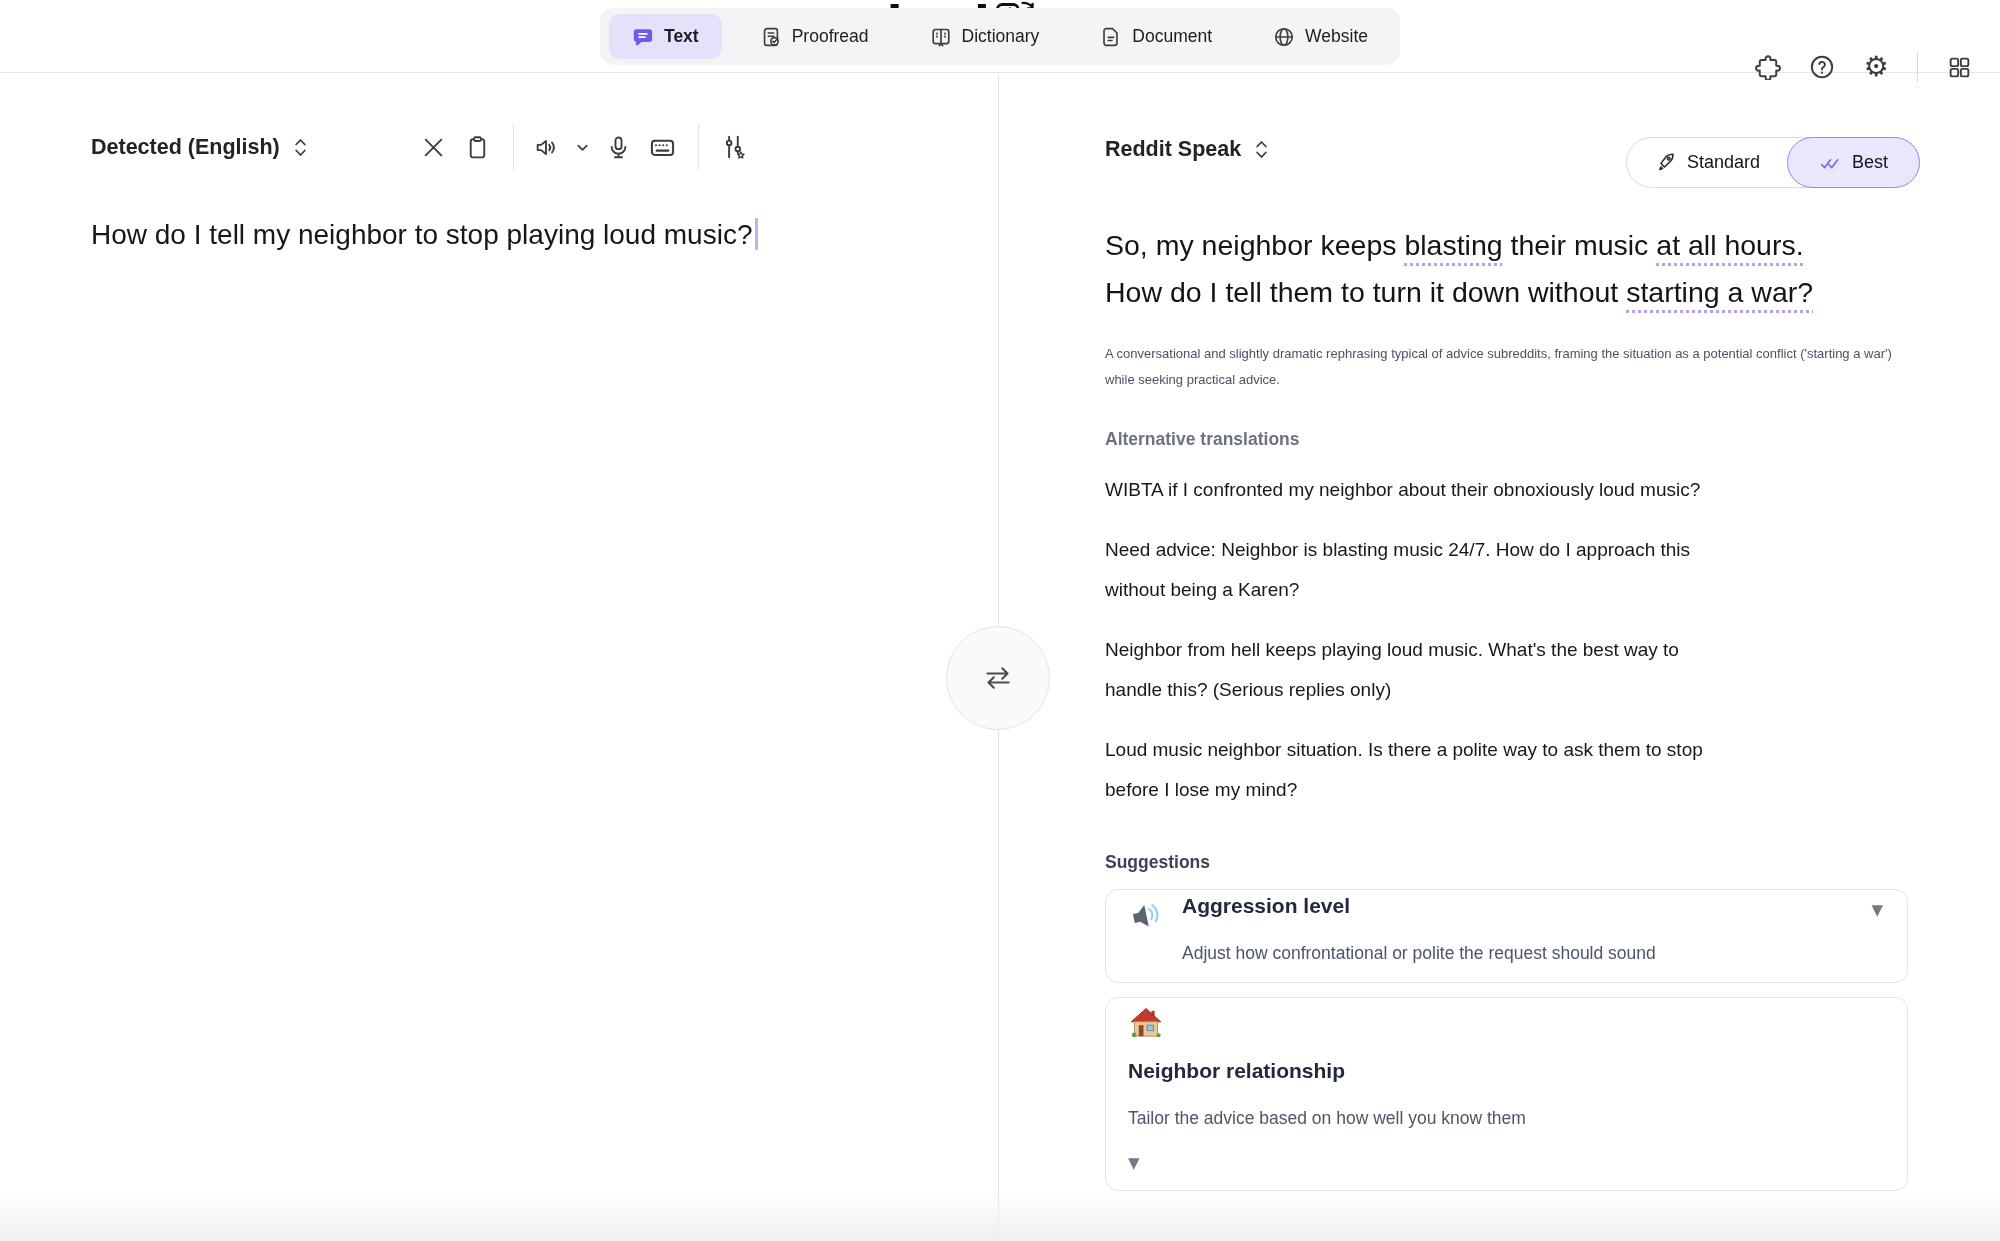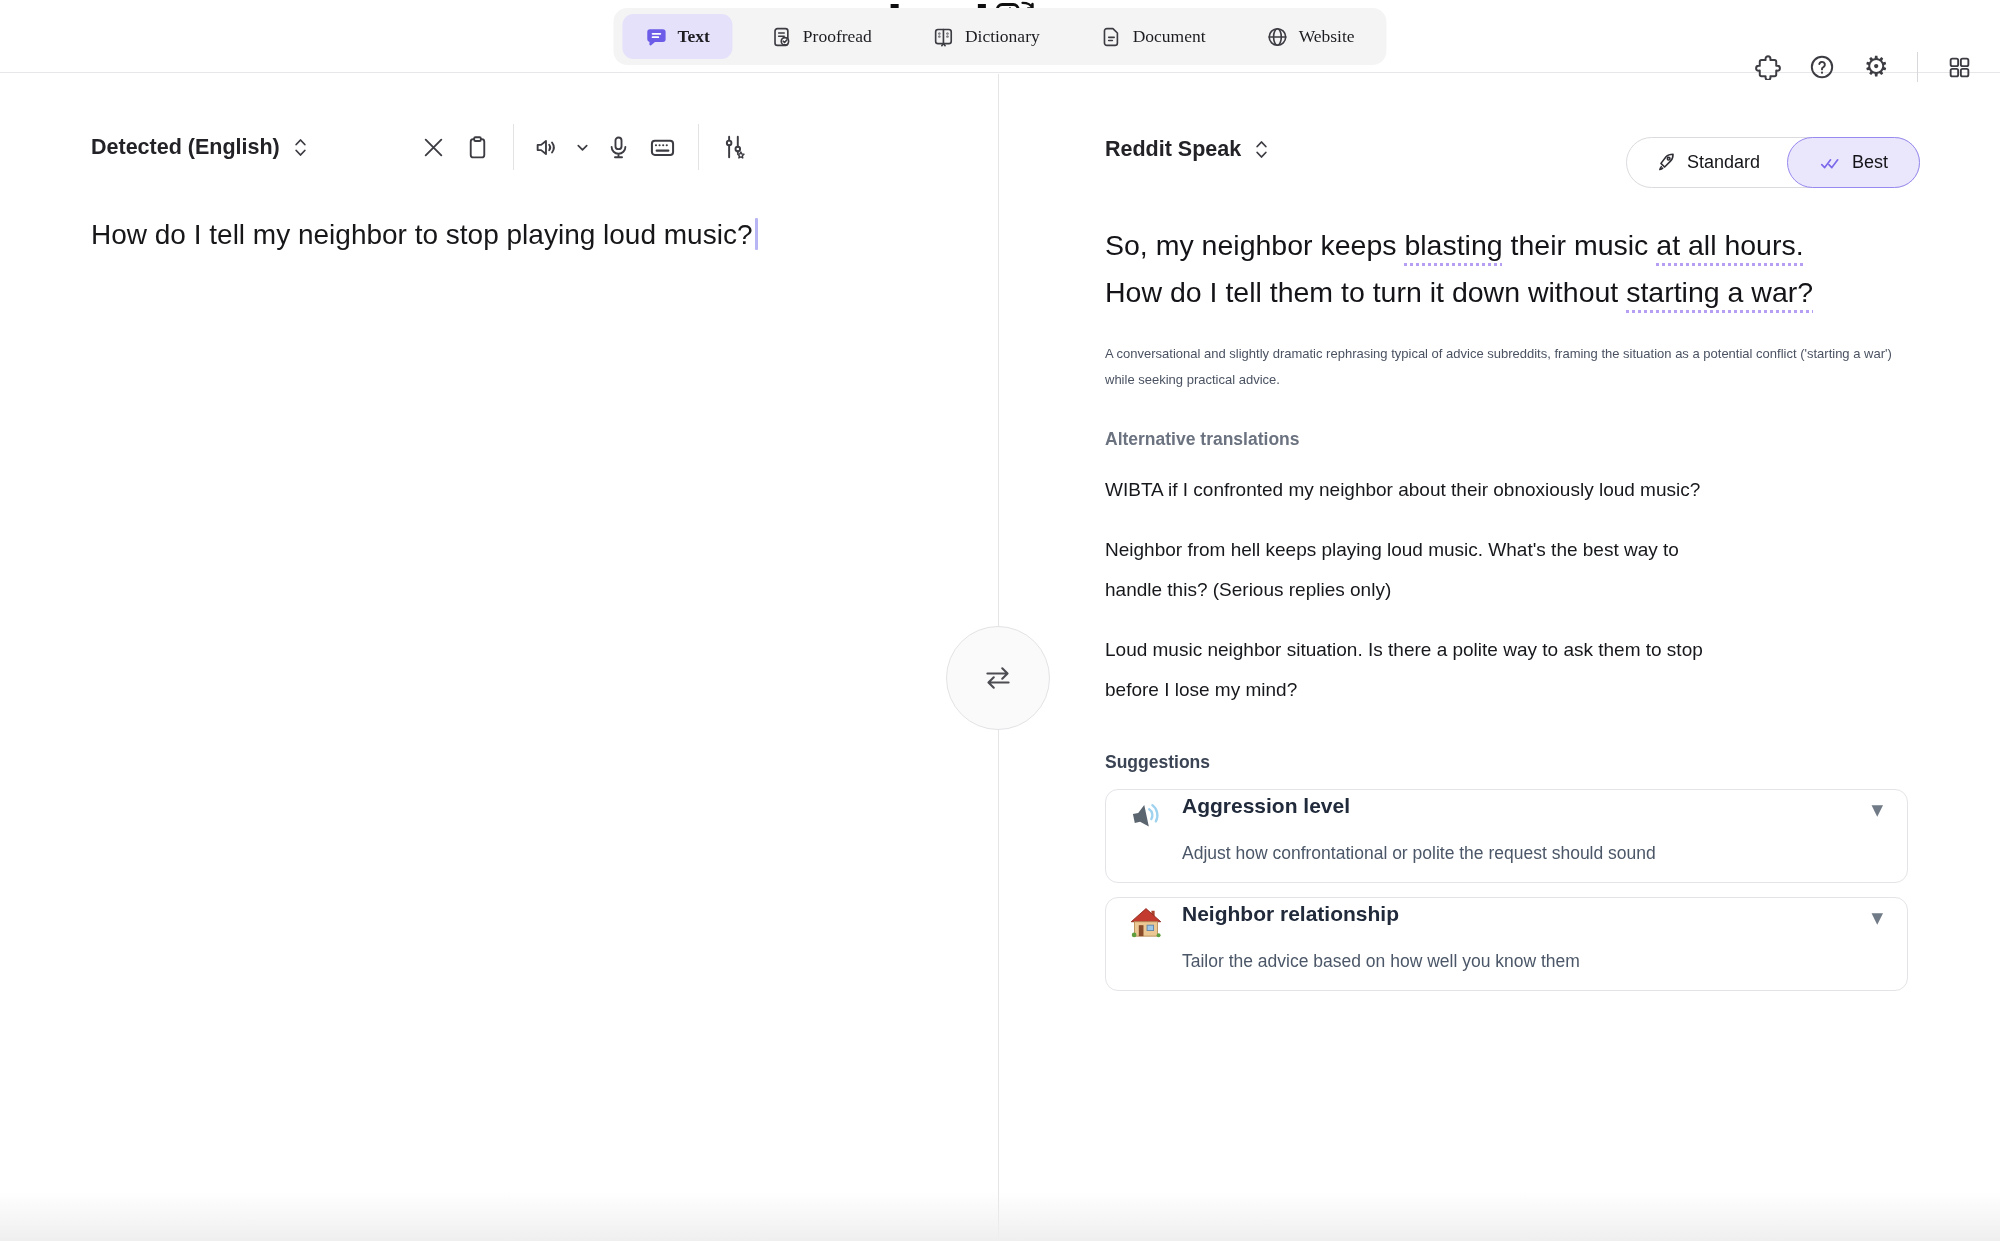--- a/index.html
+++ b/index.html
@@ -19,21 +19,21 @@
   .logo-text { font-size:46px; font-weight:800; letter-spacing:-2.5px; color:#0d0d0f; line-height:1; font-family:"DejaVu Sans","Liberation Sans",sans-serif; }
   .logo-badge { margin-left:7px; margin-top:-4px; }
   .hdr-vdiv { width:1px; height:30px; background:#d8d8dc; }
   .logo-area .hdr-vdiv { margin:0 22px 0 24px; }
   .icon-btn { display:flex; align-items:center; justify-content:center; width:42px; height:42px;
               border-radius:9px; color:#3c3c43; background:transparent; border:none; cursor:pointer; }
 
   .tabbar { position:absolute; left:50%; top:8px; transform:translateX(-50%); height:57px;
             background:#f4f4f5; border-radius:14px; display:flex; align-items:center; padding:0 9px; gap:15px; }
   .tab { display:flex; align-items:center; gap:10px; height:45px; padding:0 23px; border-radius:11px;
-         font-size:17.5px; font-weight:500; color:#1d1d21; cursor:pointer; white-space:nowrap;font-family:Liberation Serif, serif; }
+         font-size:17.5px; font-weight:500; color:#1d1d21; cursor:pointer; white-space:nowrap; }
   .tab .t-ic { color:#3c3c43; }
   .tab.active { background:#e5e1fa; font-weight:700; }
 
   .header-actions { margin-left:auto; display:flex; align-items:center; gap:12px; padding-right:20px; }
   .header-actions .hdr-vdiv { margin:0 8px; }
   .gear-glyph { font-size:28px; line-height:1; font-family:"DejaVu Sans",sans-serif; }
 
   
   .center-divider { position:absolute; left:998px; top:74px; bottom:0; width:1px; background:#e5e5e8; }
   .panel-left  { position:absolute; top:60px; left:0; width:998px; bottom:0; background:#fff; }
@@ -76,21 +76,21 @@
   .explanation { margin:25px 88px 0 106px; max-width:800px; font-size:13px; line-height:25.5px;
                  color:#4a5262; }
 
   .alt-heading { margin:37px 0 0 106px; font-size:17.5px; font-weight:700; color:#6b7280; }
   .alt-item { margin:20px 80px 0 106px; max-width:608px; font-size:19px; line-height:40px; color:#17181c; cursor:pointer; }
 
   .sugg-heading { margin:42px 0 0 106px; font-size:17.5px; font-weight:700; color:#3b4454; }
   .sugg-card { margin:16px 92px 0 106px; border:1px solid #e4e4e8; border-radius:13px;
                padding:4px 24px 18px 22px; display:flex; gap:18px; align-items:flex-start;
                background:#fff; cursor:pointer; }
-  .sugg-card + .sugg-card { margin-top:14px; }
+  .sugg-card + .sugg-card { margin-top:14px;flex-direction:column; }
   .card-emoji { width:36px; height:36px; flex:none; margin-top:3px; }
   .card-body { flex:1; }
   .card-title { font-size:21px; font-weight:700; color:#202a3b; }
   .card-desc { margin-top:25px; font-size:17.5px; color:#4b5768; }
   .card-caret { color:#717b88; font-size:15px; margin-top:7px; flex:none; font-family:"DejaVu Sans",sans-serif; }
 
   .footer-fade { position:absolute; left:0; right:0; bottom:0; height:50px;
                  background:linear-gradient(to bottom, rgba(240,240,241,0), #efeff0); pointer-events:none; }
 </style>
 </head>
@@ -331,20 +331,21 @@
         </div>
       </div>
     </div>
 
     <div class="translation"><span>So, my neighbor keeps </span><span class="u">blasting</span><span> their music </span><span class="u">at all hours.</span><span> How do I tell them to turn it down without </span><span class="u">starting a war?</span></div>
 
     <div class="explanation">A conversational and slightly dramatic rephrasing typical of advice subreddits, framing the situation as a potential conflict ('starting a war') while seeking practical advice.</div>
 
     <div class="alt-heading">Alternative translations</div>
     <div class="alt-item">WIBTA if I confronted my neighbor about their obnoxiously loud music?</div>
+    <div class="alt-item">Need advice: Neighbor is blasting music 24/7. How do I approach this without being a Karen?</div>
     <div class="alt-item">Neighbor from hell keeps playing loud music. What's the best way to handle this? (Serious replies only)</div>
     <div class="alt-item">Loud music neighbor situation. Is there a polite way to ask them to stop before I lose my mind?</div>
 
     <div class="sugg-heading">Suggestions</div>
 
     <div class="sugg-card">
       <span class="card-emoji">
         <svg width="36" height="36" viewBox="0 0 20 20">
           <g transform="rotate(-12 10 10)">
             <path fill="#5b6570" d="M3 8v5h3l4.2 3.6V4.4L6 8z"></path>

